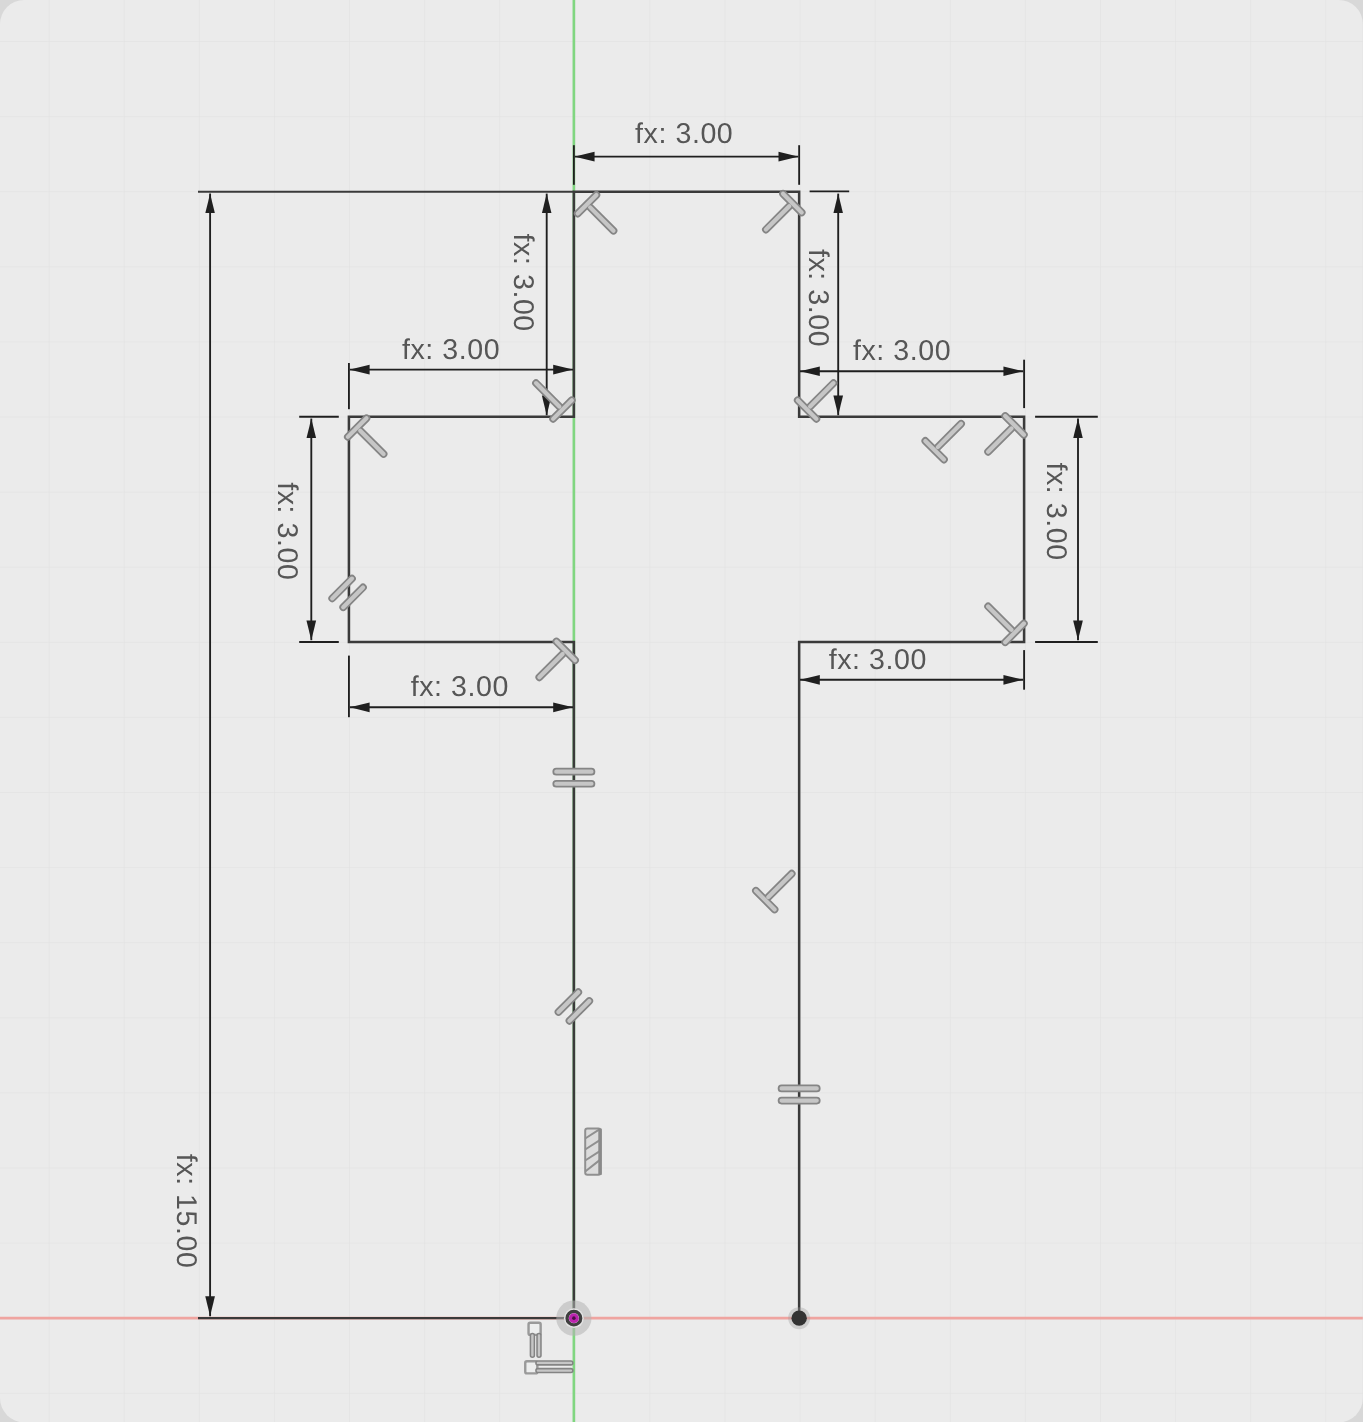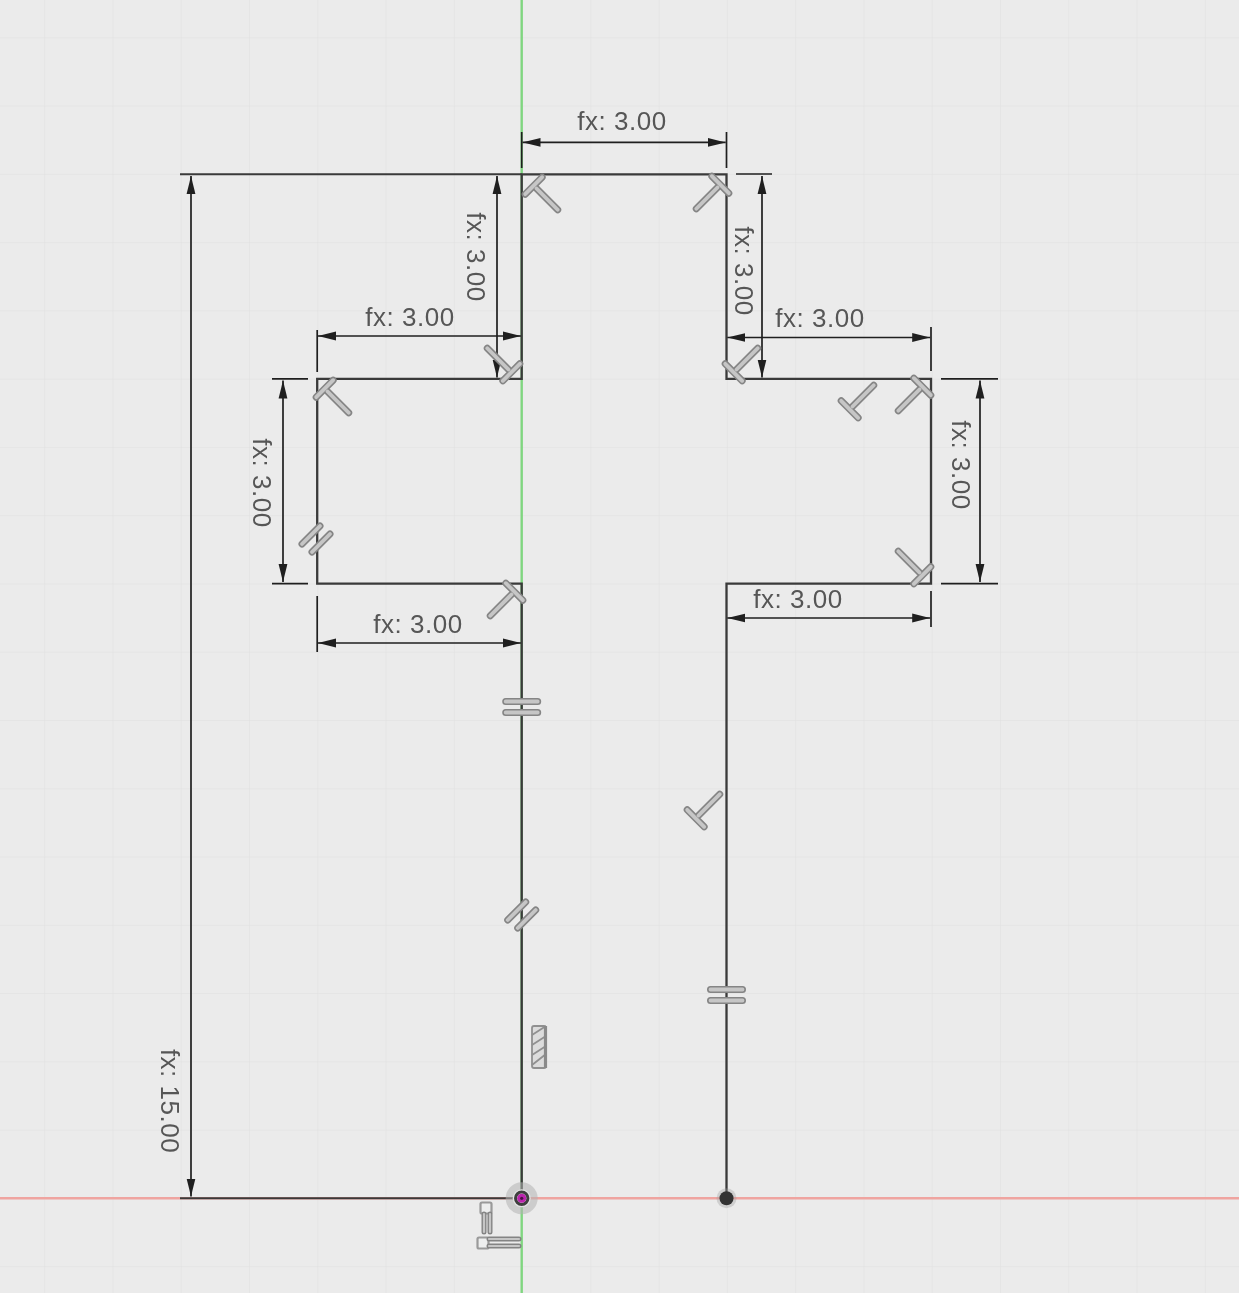--- a/index.html
+++ b/index.html
@@ -1,17 +1,17 @@
 <!DOCTYPE html>
 <html><head>
 <meta charset="utf-8">
 <style>
   html,body{margin:0;padding:0;background:#d8d8d8;}
   .stage{position:relative;width:1239px;height:1293px;overflow:hidden;
-         font-family:"Liberation Sans", sans-serif;}
+         font-family:"Liberation Sans", sans-serif;border-radius:22px;}
   svg{display:block}
   .dim-line{stroke:#1f1f1f;stroke-width:1.7;fill:none}
   .dim-tick{stroke:#1f1f1f;stroke-width:1.7;fill:none}
   .shape{stroke:#3a3a3a;stroke-width:2.3;fill:none;stroke-linejoin:miter}
   .ext{stroke:#3a3a3a;stroke-width:2;fill:none}
   .dim-text{fill:#565656;font-size:26px;letter-spacing:.5px}
   .ic-o{stroke:#858585;stroke-width:7;stroke-linecap:round;fill:none}
   .ic-i{stroke:#c6c6c6;stroke-width:3.8;stroke-linecap:round;fill:none}
   .ic-thin{stroke:#909090;stroke-width:1.8;fill:none}
 </style>

